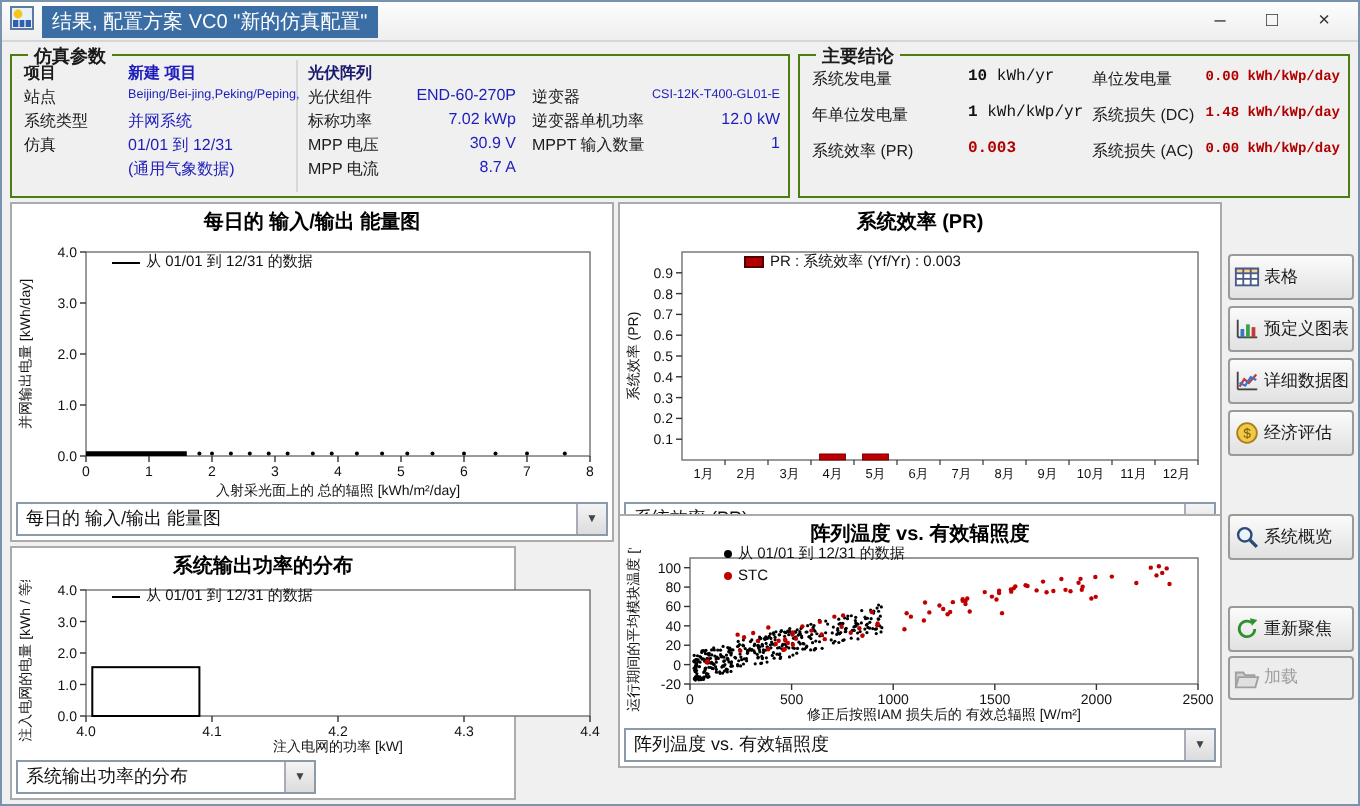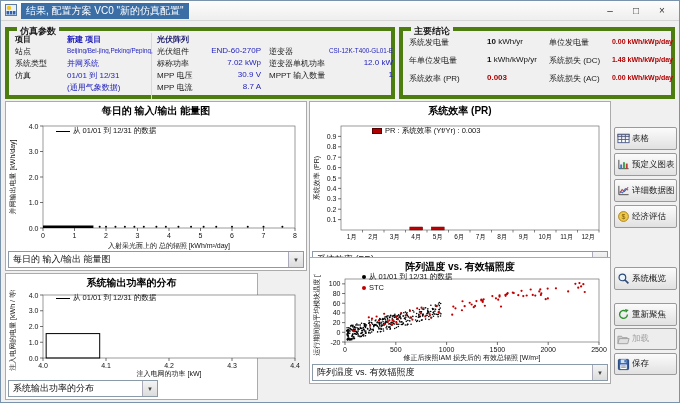--- a/index.html
+++ b/index.html
@@ -3,27 +3,27 @@
 <meta charset="utf-8">
 <style>
   *{margin:0;padding:0;box-sizing:border-box;}
   html,body{width:680px;height:403px;}
   body{font-family:"Liberation Sans",sans-serif;background:#e8e8e8;overflow:hidden;}
   .window{position:relative;width:680px;height:403px;background:#f0f0f0;border:1px solid #7a93ad;}
   .titlebar{position:absolute;top:0;left:0;right:0;height:20px;background:linear-gradient(#fdfdfd,#eeeeee);border-bottom:1px solid #d6d6d6;display:flex;align-items:center;padding:0 4px;}
   .title{font-size:10px;color:#fff;background:#3a6ea5;padding:1px 5px;margin-left:4px;white-space:nowrap;}
   .wctrls{margin-left:auto;display:flex;}
   .wbtn{width:26px;height:18px;text-align:center;line-height:17px;font-size:10px;color:#333;}
-  .fs{position:absolute;border:4px solid #4d7c0f;}
+  .fs{position:absolute;border:1px solid #4d7c0f;}
   .fslab{position:absolute;top:-6px;left:8px;background:#f0f0f0;padding:0 3px;font-size:9px;font-weight:bold;color:#1a1a1a;}
   .fs > span{position:absolute;white-space:nowrap;}
   .fs > div.vsep{position:absolute;border-left:1px solid #d8d8d8;}
   .lab{font-size:8px;color:#1a1a1a;}
   .val{font-size:8px;color:#1d1dbb;}
-  .mrv{font-size:8px;color:#111;}
+  .mrv{font-size:8px;color:#111;font-family:Liberation Mono, monospace;}
   .red{color:#b00000;font-weight:bold;}
   .clip{display:inline-block;overflow:hidden;}
   .panel{position:absolute;background:#fff;border:1px solid #ababab;}
   .ptitle{font-size:10px;font-weight:bold;text-align:center;padding-top:2px;height:16px;color:#000;white-space:nowrap;}
   .panel svg{display:block;margin-left:1px;}
   svg text{font-family:"Liberation Sans",sans-serif;}
   .legend{position:absolute;font-size:7.5px;color:#111;display:flex;align-items:center;gap:3px;white-space:nowrap;}
   .legcol{flex-direction:column;align-items:flex-start;gap:1px;}
   .lrow{display:flex;gap:3px;align-items:center;}
   .legline{display:inline-block;width:14px;height:0;border-top:1.5px solid #000;}
@@ -812,46 +812,35 @@
       </svg>
     <span class="blabel">详细数据图</span>
   </div>
   <div class="btn" style="top:204px">
     <svg width="13" height="13" viewBox="0 0 14 14">
         <circle cx="7" cy="7" r="5.3" fill="#f2c84b" stroke="#a98015"></circle>
         <text x="7" y="9.6" font-size="7.5" text-anchor="middle" fill="#7a5a00">$</text>
       </svg>
     <span class="blabel">经济评估</span>
   </div>
-  <div class="btn" style="top:266px">
+  <div class="btn" style="top:256px">
     <svg width="13" height="13" viewBox="0 0 14 14">
         <circle cx="5.8" cy="5.8" r="3.6" fill="#eaf2fa" stroke="#2a4a7a" stroke-width="1.3"></circle>
         <line x1="8.6" y1="8.6" x2="12.3" y2="12.3" stroke="#2a4a7a" stroke-width="1.8"></line>
       </svg>
     <span class="blabel">系统概览</span>
   </div>
   <div class="btn" style="top:302px">
     <svg width="13" height="13" viewBox="0 0 14 14">
         <path d="M 11.2 7 A 4.2 4.2 0 1 1 9.4 3.5" fill="none" stroke="#2f8f2f" stroke-width="1.5"></path>
         <polygon points="8.6,1.2 12.6,2.2 9.6,5.2" fill="#2f8f2f"></polygon>
       </svg>
     <span class="blabel">重新聚焦</span>
   </div>
   <div class="btn disabled" style="top:327px;height:22px">
     <svg width="13" height="13" viewBox="0 0 14 14">
         <path d="M1,11.5 L1,3.5 L5,3.5 L6,5 L11,5 L11,6" fill="#d0d0d0" stroke="#a0a0a0"></path>
         <polygon points="1,11.5 2.5,6 13,6 11.5,11.5" fill="#e0e0e0" stroke="#a0a0a0"></polygon>
       </svg>
     <span class="blabel">加载</span>
   </div>
-  <div class="btn" style="top:352px;height:22px">
-    <svg width="13" height="13" viewBox="0 0 14 14">
-        <rect x="1.5" y="1.5" width="11" height="11" rx="1" fill="#2f5fae" stroke="#1c3c74"></rect>
-        <rect x="4" y="1.5" width="6" height="4" fill="#cfe0f5"></rect>
-        <rect x="8" y="2.2" width="1.5" height="2.6" fill="#2f5fae"></rect>
-        <rect x="3.5" y="7" width="7" height="5" fill="#fff"></rect>
-        <line x1="4.5" y1="8.5" x2="9.5" y2="8.5" stroke="#888"></line>
-        <line x1="4.5" y1="10" x2="9.5" y2="10" stroke="#888"></line>
-      </svg>
-    <span class="blabel">保存</span>
-  </div>
 
 </div>
 
 </body></html>

